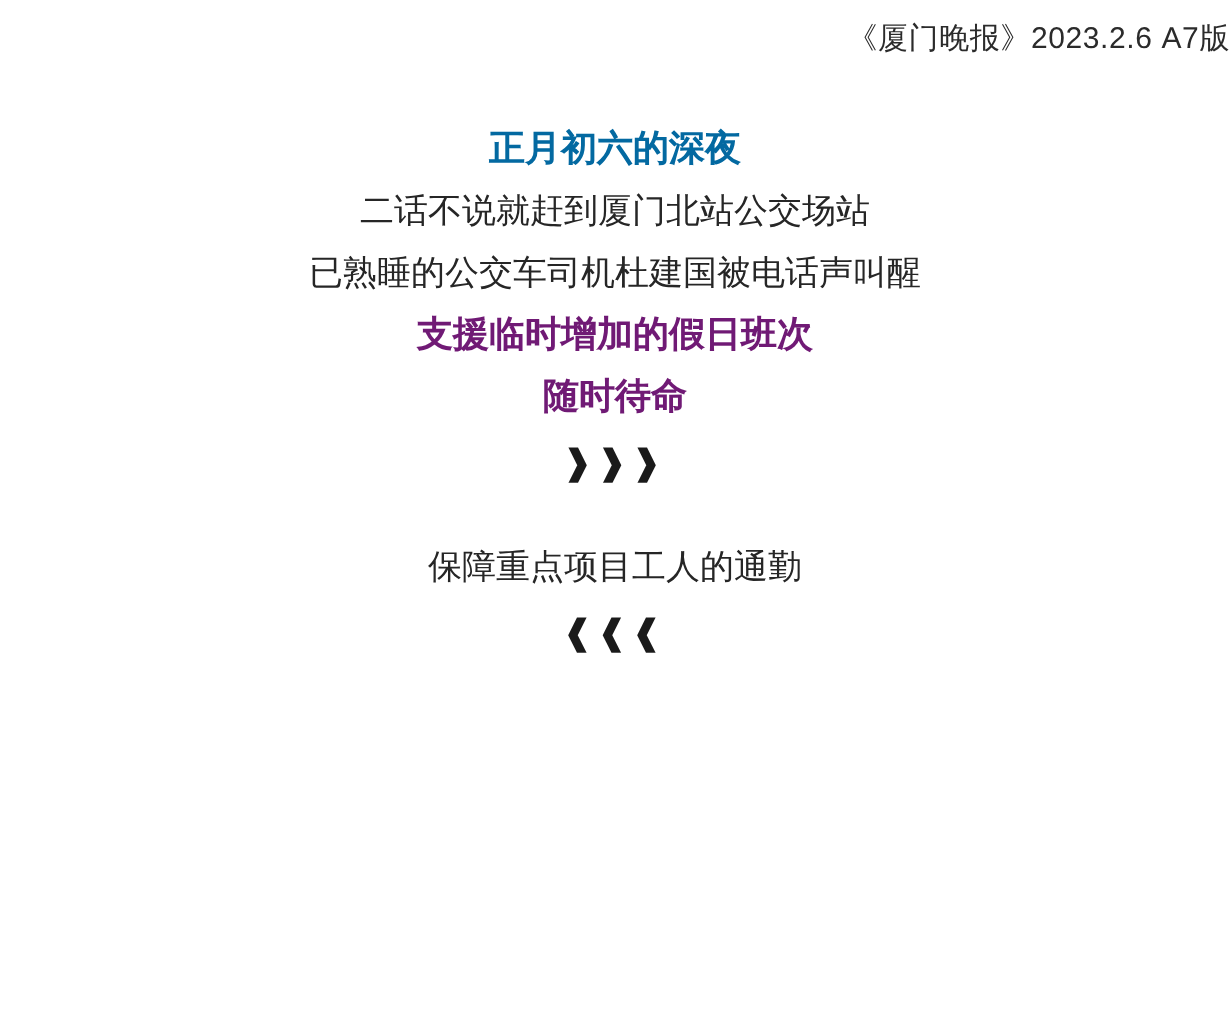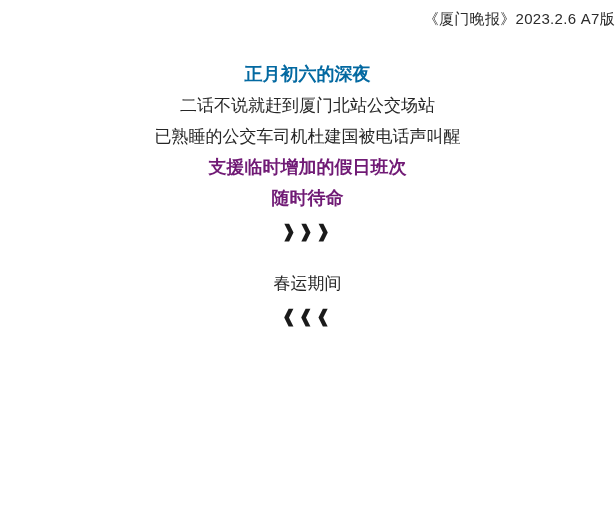--- a/index.html
+++ b/index.html
@@ -82,20 +82,20 @@
     <div class="line accent-orange">随时待命</div>
   </div>
 
   <div class="quote-wrap">
     <div class="quote-marks">❱❱❱</div>
   </div>
 
   <div class="spacer-md"></div>
 
   <div class="block">
-    <div class="line">春运期间</div>
+    <div class="line">保障重点项目工人的通勤</div>
   </div>
 
   <div class="quote-wrap">
     <div class="quote-marks">❰❰❰</div>
   </div>
 
 </div>
 
 </body></html>

